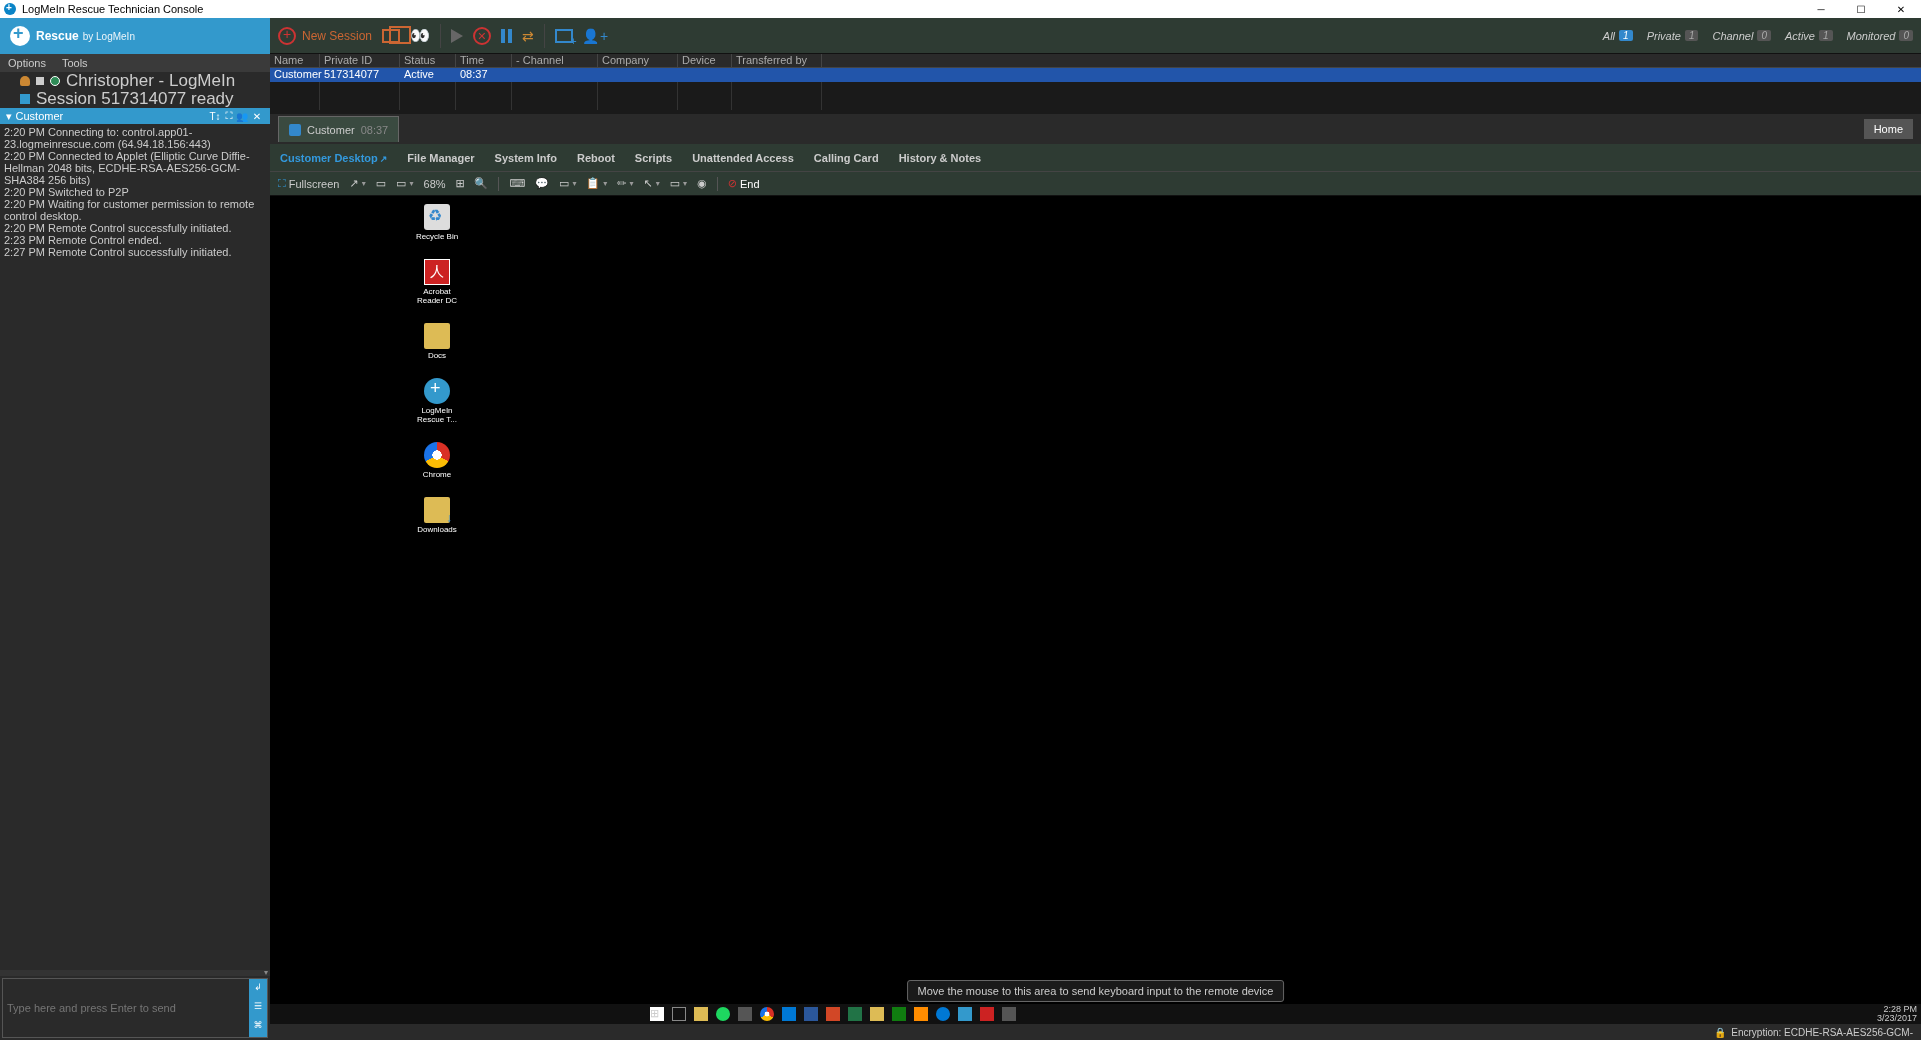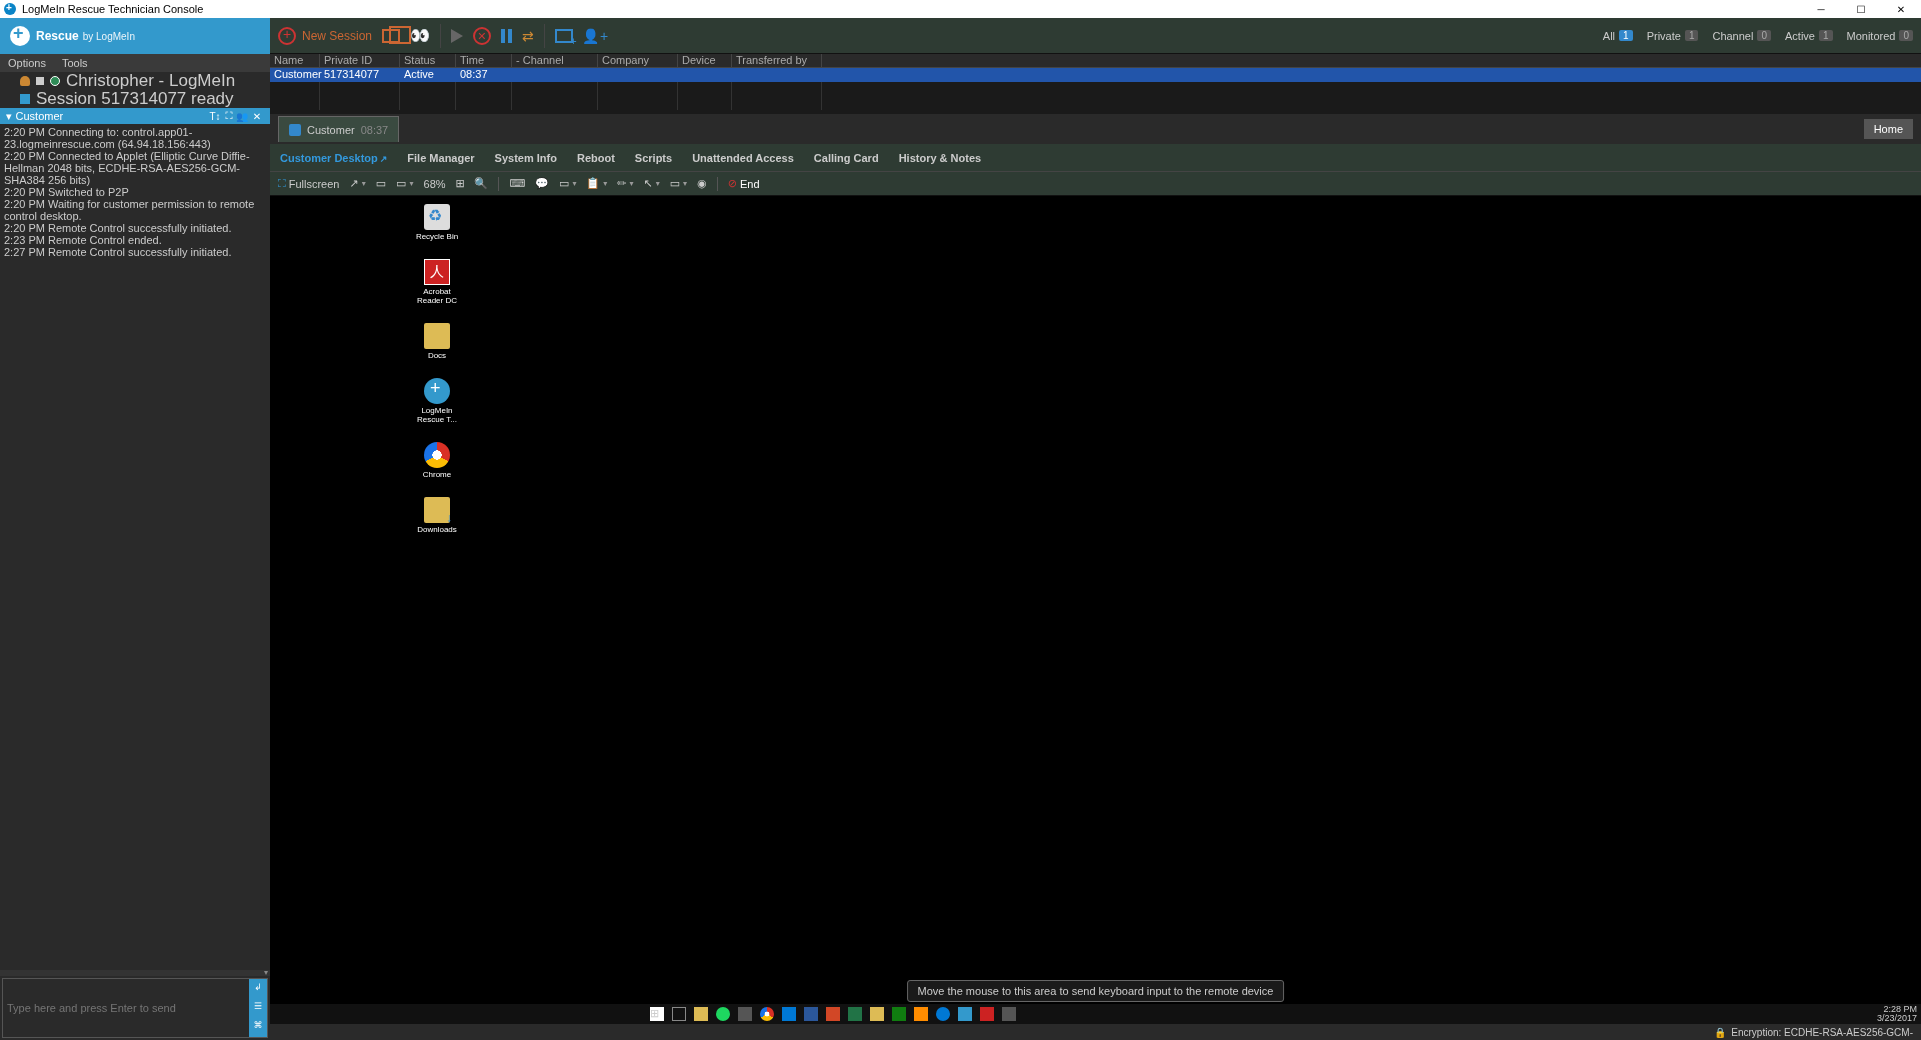--- a/index.html
+++ b/index.html
@@ -61,21 +61,21 @@
 .icon-play { width: 0; height: 0; border-left: 12px solid #666; border-top: 7px solid transparent; border-bottom: 7px solid transparent; }
 .icon-x-circle { border: 2px solid #cc3333; border-radius: 50%; width: 18px; height: 18px; position: relative; color: #cc3333; text-align: center; line-height: 14px; font-size: 11px; }
 .icon-pause { display: flex; gap: 3px; }
 .icon-pause span { width: 4px; height: 14px; background: #3388cc; }
 .icon-transfer { color: #cc8833; font-size: 14px; }
 .icon-screen-plus { width: 18px; height: 14px; border: 2px solid #3388cc; position: relative; }
 .icon-screen-plus::after { content: '+'; position: absolute; color: #3388cc; right: -6px; bottom: -6px; font-size: 11px; }
 .icon-user-plus { color: #3388cc; font-size: 14px; }
 .tb-sep { width: 1px; height: 24px; background: #444; }
 
-.filter-right { margin-left: auto; display: flex; gap: 14px; align-items: center; font-size: 11px; color: #ccc; }
+.filter-right { margin-left: auto; display: flex; gap: 14px; align-items: center; font-size: 11px; color: #ccc; font-style: italic; }
 .filter-item { display: flex; align-items: center; gap: 4px; }
 .badge { background: #3388cc; color: #fff; padding: 0 4px; border-radius: 2px; font-size: 10px; }
 .badge-gray { background: #555; color: #aaa; padding: 0 4px; border-radius: 2px; font-size: 10px; }
 
 
 .session-table { background: #1a1a1a; }
 .session-header { display: flex; height: 14px; background: #2a2a2a; color: #aaa; font-size: 11px; border-bottom: 1px solid #444; }
 .session-header > div { padding: 0 4px; border-right: 1px solid #444; }
 .session-row { display: flex; height: 14px; background: #2255aa; color: #fff; font-size: 11px; }
 .session-row > div { padding: 0 4px; }

